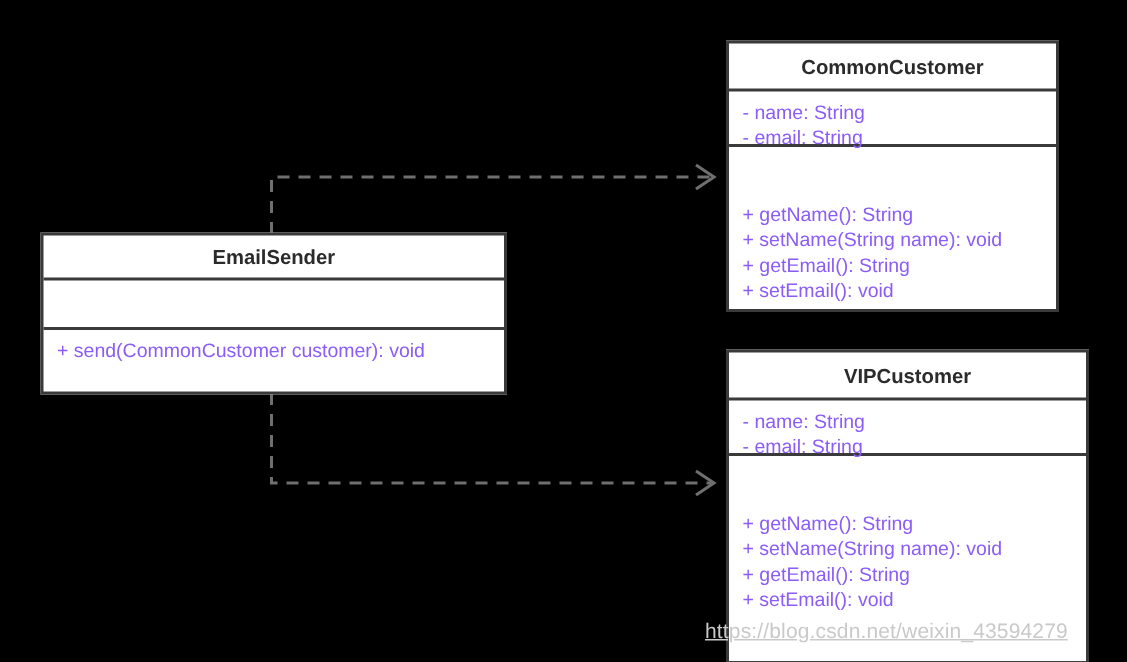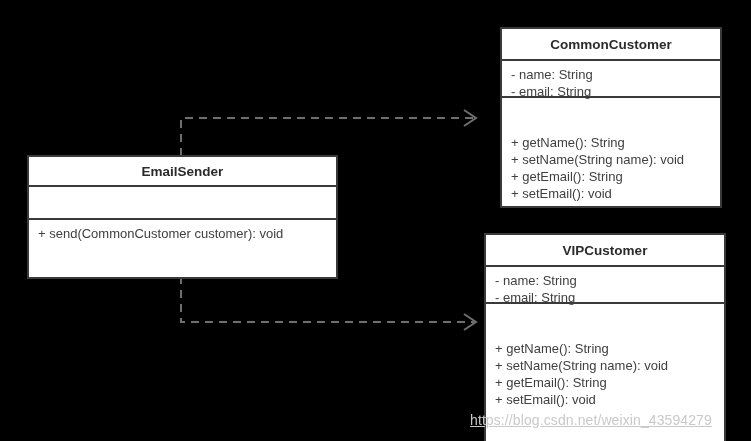--- a/index.html
+++ b/index.html
@@ -38,21 +38,21 @@
     border-top: 2px solid #3a3a3a;
   }
   .uml-compartment {
     box-sizing: border-box;
     padding: 5px 9px 5px 9px;
   }
   .uml-line {
     font-size: 13px;
     line-height: 17px;
     white-space: pre;
-    color: #404040;
+    color: #8b5cf6;
   }
   .uml-compartment.empty {
     padding: 0;
   }
   .uml-compartment.pad-top {
     padding-top: 36px;
   }
 
   
   .dep-arrow {
@@ -90,29 +90,29 @@
   <svg class="dep-arrow" style="left:0px; top:0px; width:500px; height:200px;">
     <path class="dep-path" d="M 181 156 L 181 118 L 474 118"></path>
     <polyline class="dep-head" points="464,110 476,118 464,126"></polyline>
   </svg>
 
   <svg class="dep-arrow" style="left:0px; top:0px; width:500px; height:441px;">
     <path class="dep-path" d="M 181 262 L 181 322 L 474 322"></path>
     <polyline class="dep-head" points="464,314 476,322 464,330"></polyline>
   </svg>
 
-  <div class="uml-class" style="left:27px; top:155px; width:311px; height:124px;">
+  <div class="uml-class" style="left:27px; top:155px; width:311px; height:108px;">
     <div class="uml-title" style="height:28px;">EmailSender</div>
     <div class="uml-compartment uml-sep empty" style="height:33px;"></div>
     <div class="uml-compartment uml-sep" style="height:43px;">
       <div class="uml-line">+ send(CommonCustomer customer): void</div>
     </div>
   </div>
 
-  <div class="uml-class" style="left:500px; top:27px; width:222px; height:181px;">
+  <div class="uml-class" style="left:484px; top:27px; width:222px; height:181px;">
     <div class="uml-title" style="height:30px;">CommonCustomer</div>
     <div class="uml-compartment uml-sep" style="height:37px;">
       <div class="uml-line">- name: String</div>
       <div class="uml-line">- email: String</div>
     </div>
     <div class="uml-compartment uml-sep pad-top" style="height:110px;">
       <div class="uml-line">+ getName(): String</div>
       <div class="uml-line">+ setName(String name): void</div>
       <div class="uml-line">+ getEmail(): String</div>
       <div class="uml-line">+ setEmail(): void</div>

